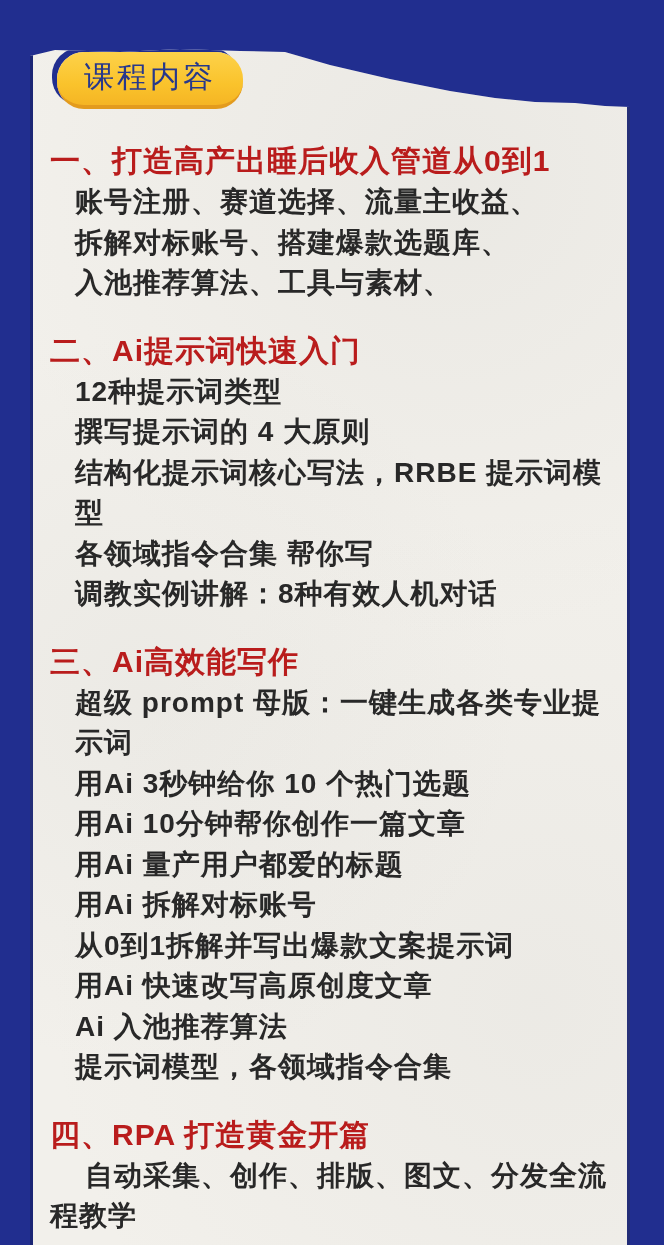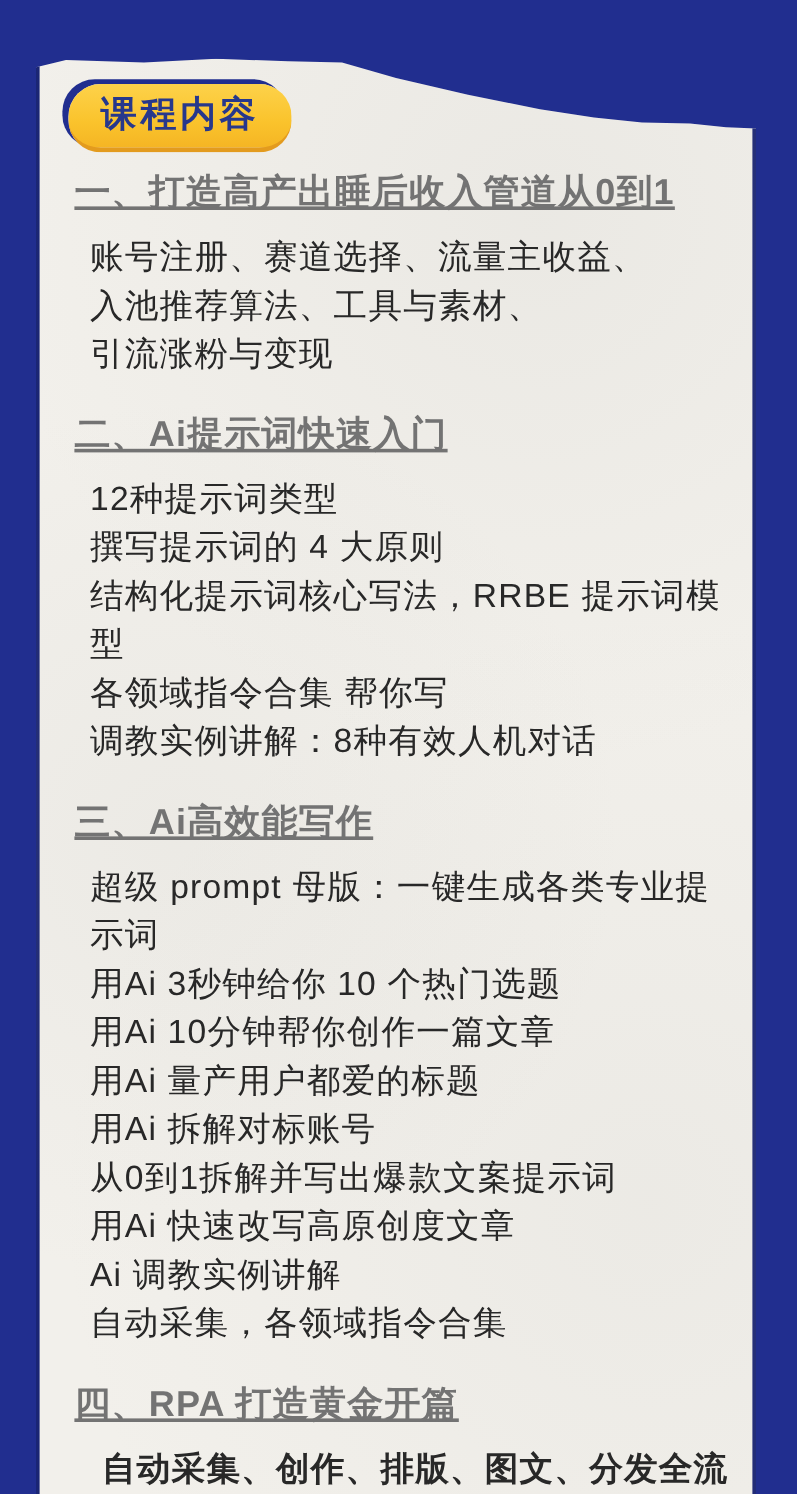--- a/index.html
+++ b/index.html
@@ -36,53 +36,52 @@
     inset: 0;
     pointer-events: none;
     background:
       radial-gradient(circle at 70% 12%, rgba(180,180,175,0.12), transparent 40%),
       radial-gradient(circle at 20% 55%, rgba(180,180,175,0.10), transparent 45%),
       radial-gradient(circle at 85% 80%, rgba(180,180,175,0.10), transparent 45%);
   }
   .badge {
     position: absolute;
     left: 27px;
-    top: 34px;
+    top: 16px;
     display: inline-block;
     padding: 5px 27px 7px 27px;
     background: linear-gradient(180deg, #FDD24A 0%, #FAC32C 60%, #F5B524 100%);
     border-bottom: 4px solid #E39B1E;
     border-radius: 27px;
     box-shadow: -5px -4px 0 0 #212E8F;
     font-size: 30px;
-    font-weight: bold;
+    font-weight: normal;
     letter-spacing: 3px;
     color: #27388C;
     z-index: 2;
   }
   .content {
     position: relative;
     margin-top: 104px;
     padding: 0 12px 0 20px;
     z-index: 1;
   }
   .section + .section { margin-top: 26px; }
   .section-heading {
-    margin: 12px;
+    margin: 0;
     font-size: 30px;
     line-height: 42px;
     font-weight: bold;
-    color: #737373;
+    color: #b91c1c;
     letter-spacing: 1px;
-    text-decoration: underline;
   }
   .item {
     font-size: 28px;
     line-height: 40.5px;
-    font-weight: 400;
+    font-weight: 700;
     color: #282828;
     padding-left: 25px;
     letter-spacing: 1px;
   }
   .para {
     margin: 0;
     font-size: 28px;
     line-height: 40.5px;
     font-weight: 600;
     color: #282828;
@@ -96,44 +95,44 @@
 <div class="card">
   <div class="badge">
     <span>课程内容</span>
   </div>
 
   <div class="content">
 
     <div class="section">
       <h2 class="section-heading">一、打造高产出睡后收入管道从0到1</h2>
       <div class="item">账号注册、赛道选择、流量主收益、</div>
+      <div class="item">拆解对标账号、搭建爆款选题库、</div>
       <div class="item">入池推荐算法、工具与素材、</div>
-      <div class="item">引流涨粉与变现</div>
     </div>
 
     <div class="section">
       <h2 class="section-heading">二、Ai提示词快速入门</h2>
       <div class="item">12种提示词类型</div>
       <div class="item">撰写提示词的 4 大原则</div>
       <div class="item">结构化提示词核心写法，RRBE 提示词模型</div>
       <div class="item">各领域指令合集 帮你写</div>
       <div class="item">调教实例讲解：8种有效人机对话</div>
     </div>
 
     <div class="section">
       <h2 class="section-heading">三、Ai高效能写作</h2>
       <div class="item">超级 prompt 母版：一键生成各类专业提示词</div>
       <div class="item">用Ai 3秒钟给你 10 个热门选题</div>
       <div class="item">用Ai 10分钟帮你创作一篇文章</div>
       <div class="item">用Ai 量产用户都爱的标题</div>
       <div class="item">用Ai 拆解对标账号</div>
       <div class="item">从0到1拆解并写出爆款文案提示词</div>
       <div class="item">用Ai 快速改写高原创度文章</div>
-      <div class="item">Ai 调教实例讲解</div>
-      <div class="item">自动采集，各领域指令合集</div>
+      <div class="item">Ai 入池推荐算法</div>
+      <div class="item">提示词模型，各领域指令合集</div>
     </div>
 
     <div class="section">
       <h2 class="section-heading">四、RPA 打造黄金开篇</h2>
       <p class="para">自动采集、创作、排版、图文、分发全流程教学</p>
     </div>
 
   </div>
 </div>
 

